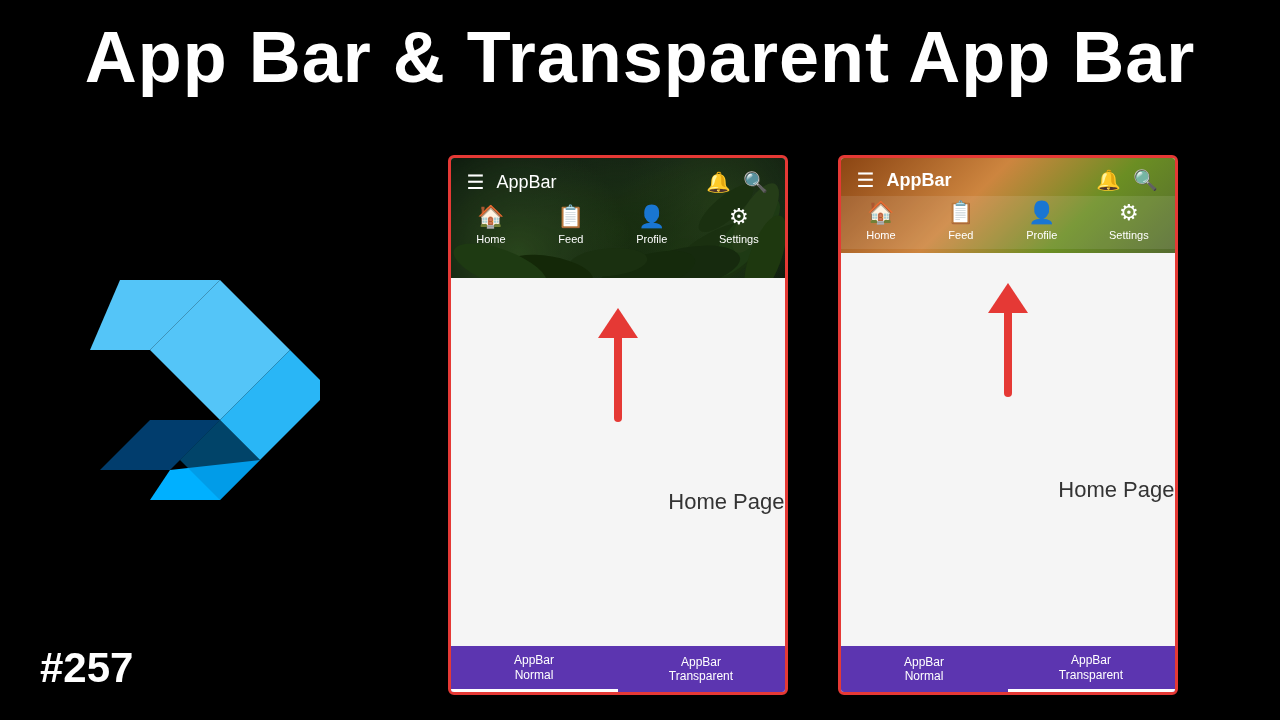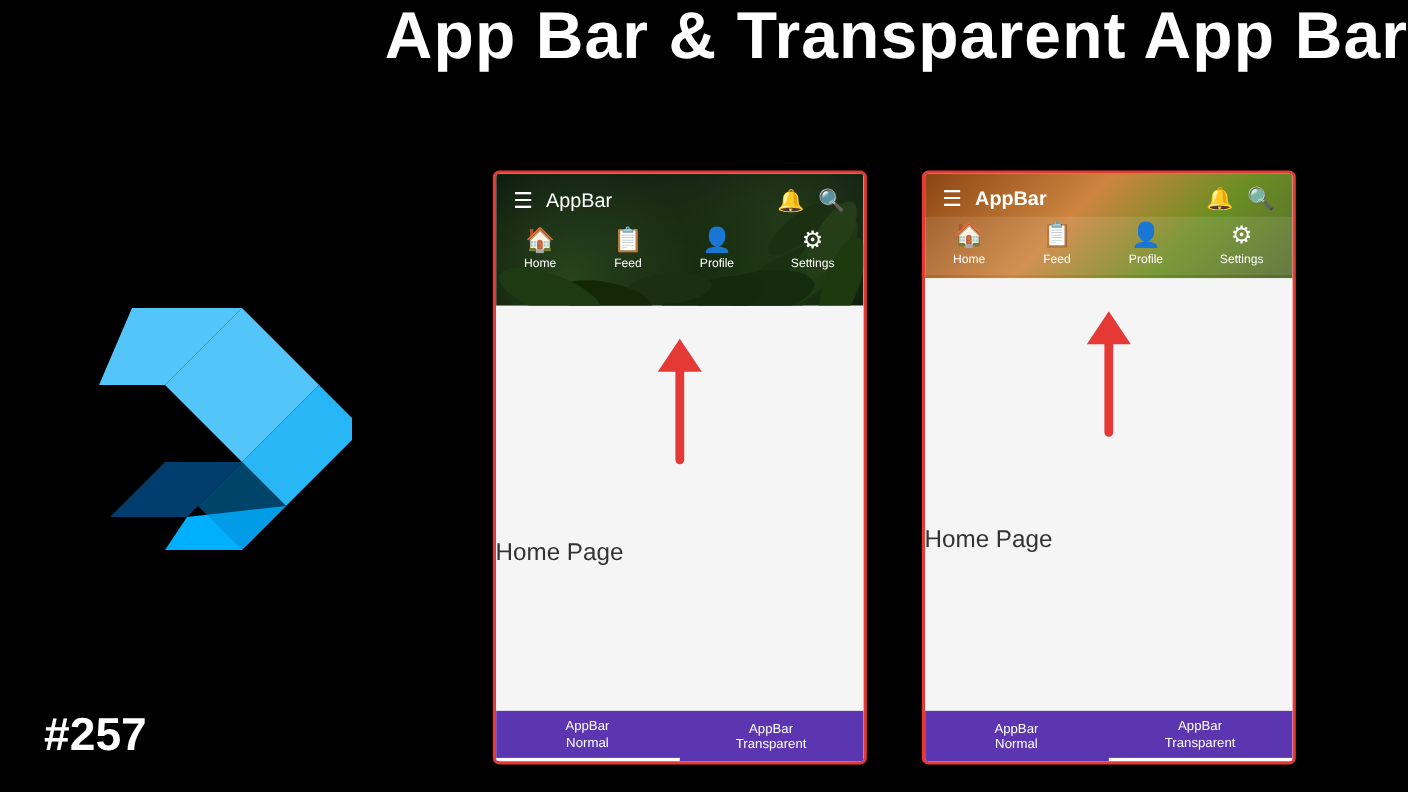--- a/index.html
+++ b/index.html
@@ -8,24 +8,25 @@
       width: 1280px;
       height: 720px;
       background: #000;
       font-family: 'Arial', sans-serif;
       overflow: hidden;
       position: relative;
     }
 
     
     .page-title {
-      text-align: right;
-      color: #fff;
-      font-size: 60px;
+      text-align: center;
+      color: #fff;
+      font-size: 72px;
       font-weight: 900;
+      padding-top: 18px;
       letter-spacing: 1px;
       line-height: 1.1;
     }
 
     
     .flutter-logo {
       position: absolute;
       left: 60px;
       top: 220px;
       width: 260px;
@@ -157,21 +158,21 @@
 
     .appbar-transparent .appbar-bottom-row {
       background: rgba(255,255,255,0.1);
     }
 
     
     .phone-content {
       flex: 1;
       display: flex;
       flex-direction: column;
-      align-items: flex-start;
+      align-items: flex-end;
       justify-content: center;
       background: #f5f5f5;
       position: relative;
     }
 
     .home-page-text {
       font-size: 22px;
       color: #333;
       font-weight: 400;
       margin-top: 80px;

